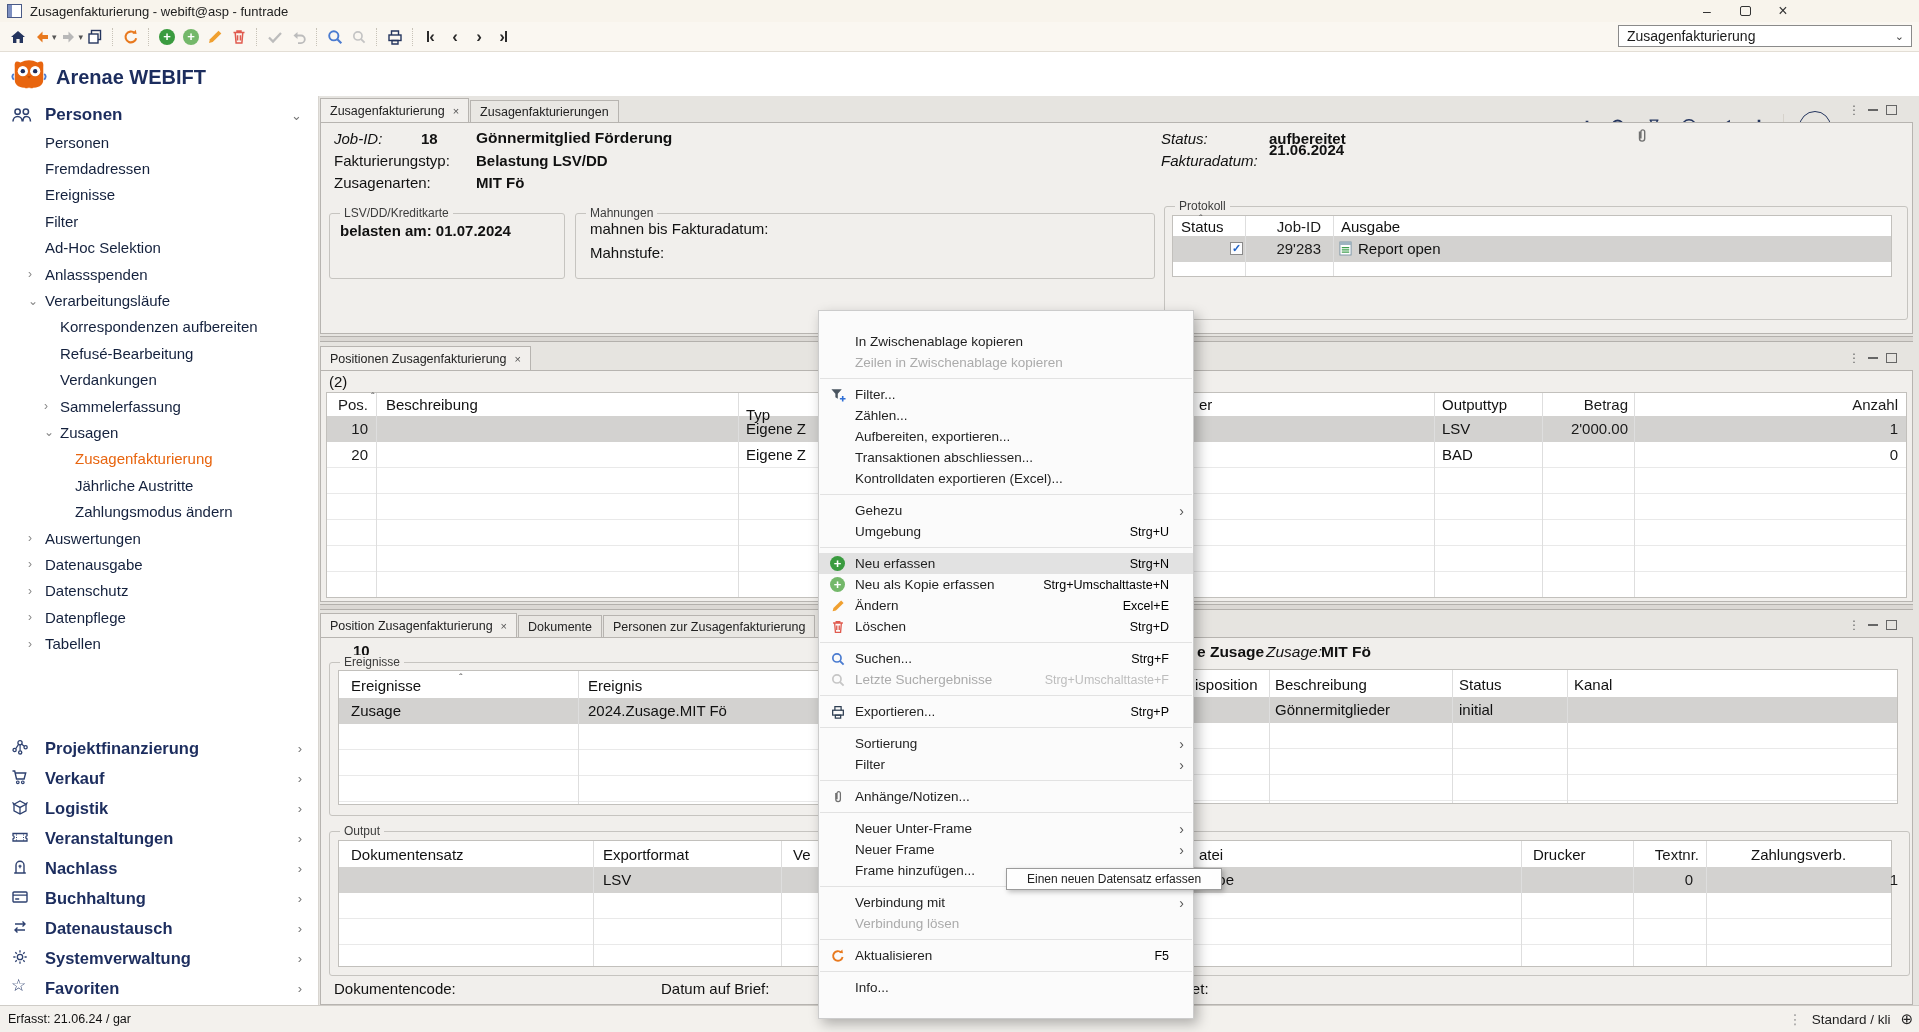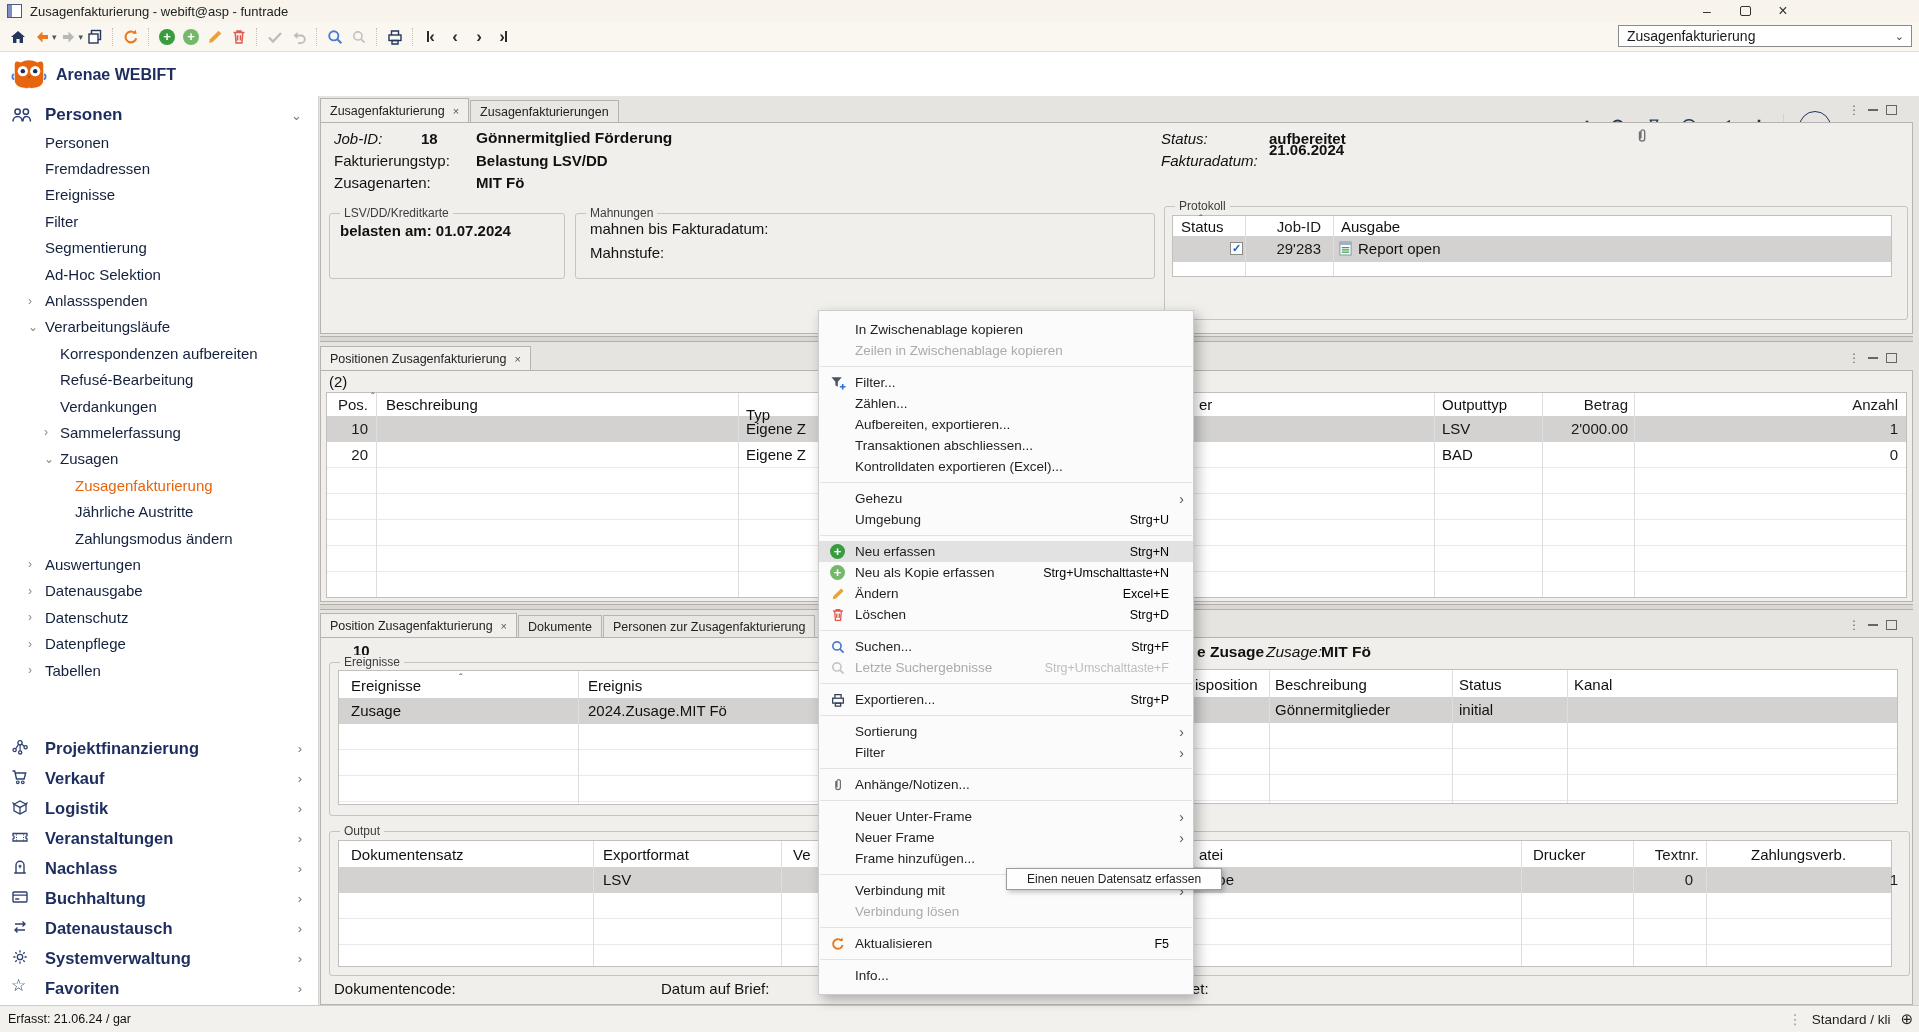--- a/index.html
+++ b/index.html
@@ -21,21 +21,21 @@
   .ic{width:18px;height:18px;display:block}
   .ic16{width:16px;height:16px;display:block}
   .plusc{width:16px;height:16px;border-radius:50%;display:flex;align-items:center;justify-content:center}
   .plusc::before{content:"+";color:#fff;font-size:13px;font-weight:bold;line-height:1}
   .navbar-glyph{font-size:17px;font-weight:bold;color:#2b2b2b;line-height:1}
   .navstop{width:2px;height:11px;background:#2b2b2b;display:inline-block}
   .combo{position:absolute;left:1618px;top:25px;width:294px;height:22px;background:#fff;border:1px solid #8a8a8a;display:flex;align-items:center;font-size:14px;padding-left:8px;box-sizing:border-box}
   .combo .chev{position:absolute;right:7px;font-size:11px;color:#444}
   
   .hband{position:absolute;left:0;top:52px;width:1919px;height:44px;background:#fff}
-  .brand{position:absolute;left:56px;top:14px;font-size:16px;font-weight:bold;color:#1c2d5e}
+  .brand{position:absolute;left:56px;top:14px;font-size:20px;font-weight:bold;color:#1c2d5e}
   .hicons{position:absolute;left:1580px;top:58px;height:34px;display:flex;align-items:center;gap:15px;color:#24355e}
   .hdiv{width:1px;height:26px;background:#d6d2cb}
   .avatar{width:30px;height:30px;border:1.5px solid #24355e;border-radius:50%;display:flex;align-items:center;justify-content:center;font-size:15px;font-weight:bold;color:#24355e}
   
   .sidebar{position:absolute;left:0;top:96px;width:318px;height:909px;background:#fff;border-right:1px solid #d8d5d0}
   .sn{position:relative;height:26.4px;display:flex;align-items:center;font-size:15px;color:#14213d}
   .sn .lab1{padding-left:45px}.sn .lab2{padding-left:60px}.sn .lab3{padding-left:75px}
   .ex{position:absolute;font-size:12px;color:#888}
   .exl1{left:28px}.exl2{left:44px}
   .sel-orange{color:#e8650f}
@@ -60,21 +60,21 @@
   .tbl{position:absolute;background:#fff;border:1px solid #c2c0bc;box-sizing:border-box}
   .thd{position:absolute;left:0;right:0;top:0;background:#fff;border-bottom:1px solid #cfcfcf}
   .rows{position:absolute;left:0;right:0;background:repeating-linear-gradient(to bottom,transparent 0 25px,#e9e9e9 25px 26px)}
   .vl{position:absolute;top:0;bottom:0;width:1px;background:#dedede}
   .selrow{position:absolute;left:0;right:0;background:#d3d2d0}
   .cellr{position:absolute;text-align:right;font-size:15px;white-space:nowrap}
   .sortc{position:absolute;font-size:11px;color:#555}
   .cb{position:absolute;width:13px;height:13px;background:#fbfcfe;border:1px solid #8a8a8a;box-sizing:border-box;display:flex;align-items:center;justify-content:center}
   .cb::before{content:"\2713";color:#1f62c5;font-size:11px;font-weight:bold;line-height:1}
   
-  .cmenu{position:absolute;left:818px;top:310px;width:376px;background:#fbfbfb;border:1px solid #cccccc;box-shadow:4px 5px 12px rgba(0,0,0,.28);padding:8px 0;z-index:50;box-sizing:border-box}
+  .cmenu{position:absolute;left:818px;top:310px;width:376px;background:#fbfbfb;border:1px solid #cccccc;box-shadow:4px 5px 12px rgba(0,0,0,.28);padding:20px 0;z-index:50;box-sizing:border-box}
   .mi{position:relative;height:21px;display:flex;align-items:center;padding-left:36px;font-size:13.5px;color:#1f1f1f}
   .mi.hl{background:#e2e2e2}
   .mi.dis{color:#ababab}
   .mic{position:absolute;left:10px;top:2px;width:17px;height:17px;display:flex;align-items:center;justify-content:center}
   .mis{position:absolute;right:24px;font-size:12.5px;color:#000000}
   .mi.dis .mis{color:#bdbdbd}
   .mia{position:absolute;right:9px;color:#555;font-size:14px}
   .mia::before{content:"\203A"}
   .msep{border-top:1px solid #e2e2e2;margin:5px 1px}
   .tooltip{position:absolute;left:1006px;top:868px;height:20px;background:#fefefe;border:1px solid #9b9b9b;box-shadow:2px 2px 5px rgba(0,0,0,.25);display:flex;align-items:center;padding:0 20px;font-size:12px;color:#222;z-index:60;white-space:nowrap}
@@ -359,23 +359,20 @@
           <span class="lab1">Personen</span>
         </div>
       <div class="sn">
           <span class="lab1">Fremdadressen</span>
         </div>
       <div class="sn">
           <span class="lab1">Ereignisse</span>
         </div>
       <div class="sn">
           <span class="lab1">Filter</span>
-        </div>
-      <div class="sn">
-          <span class="lab1">Segmentierung</span>
         </div>
       <div class="sn">
           <span class="lab1">Ad-Hoc Selektion</span>
         </div>
       <div class="sn">
           <span class="ex exl1">›</span>
           <span class="lab1">Anlassspenden</span>
         </div>
       <div class="sn">
           <span class="ex exl1">⌄</span>

